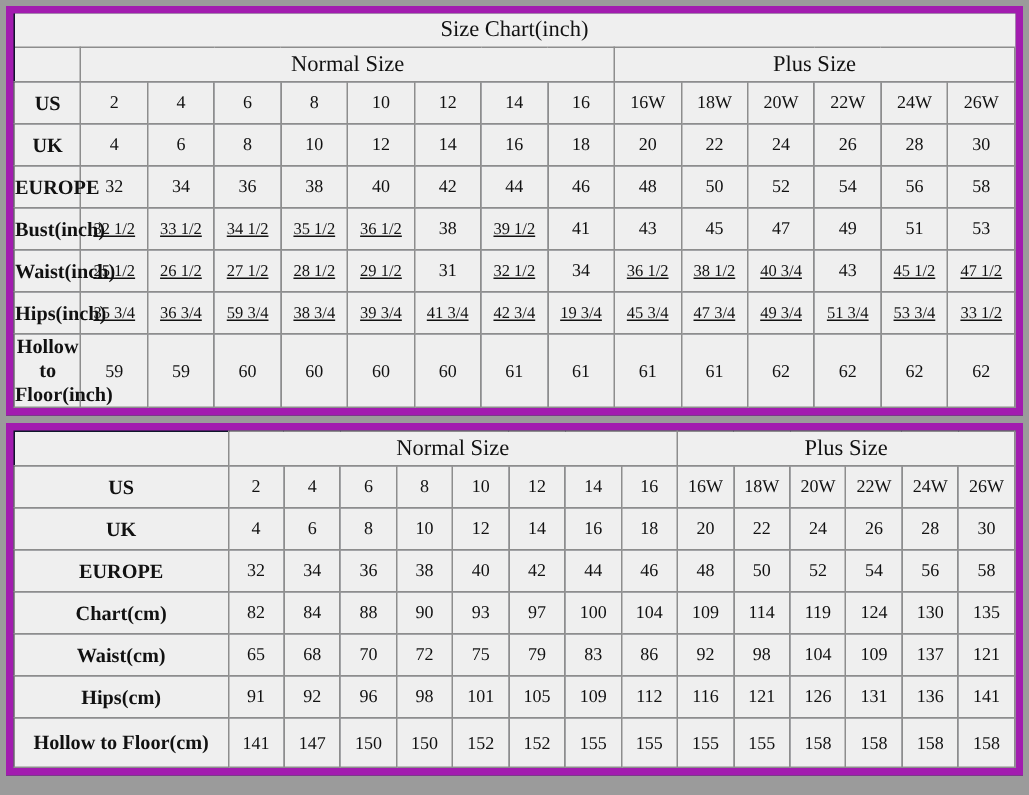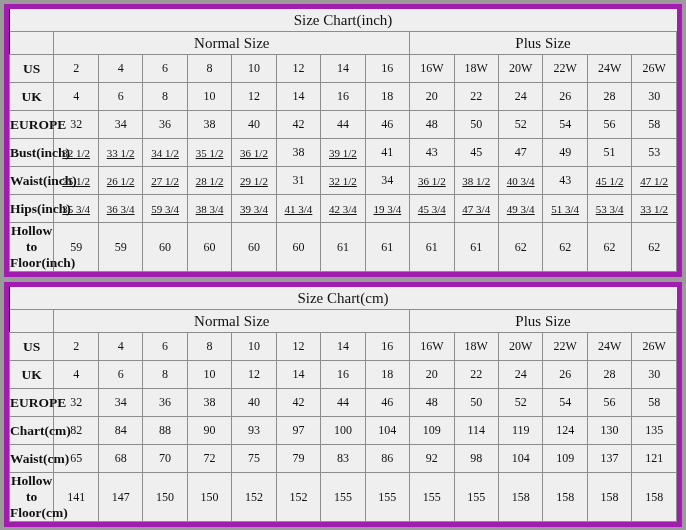--- a/index.html
+++ b/index.html
@@ -209,23 +209,20 @@
             <td class="data-cell">62</td>
             <td class="data-cell">62</td>
           </tr>
         </tbody>
     </table>
   </div>
   <div class="chart-block">
     <table class="size-table">
       <tbody>
           <tr>
-            <td class="title-cell" colspan="15">Size Chart(cm)</td>
-          </tr>
-          <tr>
             <td class="group-cell blank-cell first rowlabel"></td>
             <td class="group-cell" colspan="8">Normal Size</td>
             <td class="group-cell" colspan="6">Plus Size</td>
           </tr>
           <tr class="r-normal">
             <td class="rowlabel">US</td>
             <td class="data-cell">2</td>
             <td class="data-cell">4</td>
             <td class="data-cell">6</td>
             <td class="data-cell">8</td>
@@ -300,20 +297,37 @@
             <td class="data-cell">75</td>
             <td class="data-cell">79</td>
             <td class="data-cell">83</td>
             <td class="data-cell">86</td>
             <td class="data-cell">92</td>
             <td class="data-cell">98</td>
             <td class="data-cell">104</td>
             <td class="data-cell">109</td>
             <td class="data-cell">137</td>
             <td class="data-cell">121</td>
+          </tr>
+          <tr class="r-normal">
+            <td class="rowlabel">Hips(cm)</td>
+            <td class="data-cell">91</td>
+            <td class="data-cell">92</td>
+            <td class="data-cell">96</td>
+            <td class="data-cell">98</td>
+            <td class="data-cell">101</td>
+            <td class="data-cell">105</td>
+            <td class="data-cell">109</td>
+            <td class="data-cell">112</td>
+            <td class="data-cell">116</td>
+            <td class="data-cell">121</td>
+            <td class="data-cell">126</td>
+            <td class="data-cell">131</td>
+            <td class="data-cell">136</td>
+            <td class="data-cell">141</td>
           </tr>
           <tr class="r-tall">
             <td class="rowlabel">Hollow to Floor(cm)</td>
             <td class="data-cell">141</td>
             <td class="data-cell">147</td>
             <td class="data-cell">150</td>
             <td class="data-cell">150</td>
             <td class="data-cell">152</td>
             <td class="data-cell">152</td>
             <td class="data-cell">155</td>

